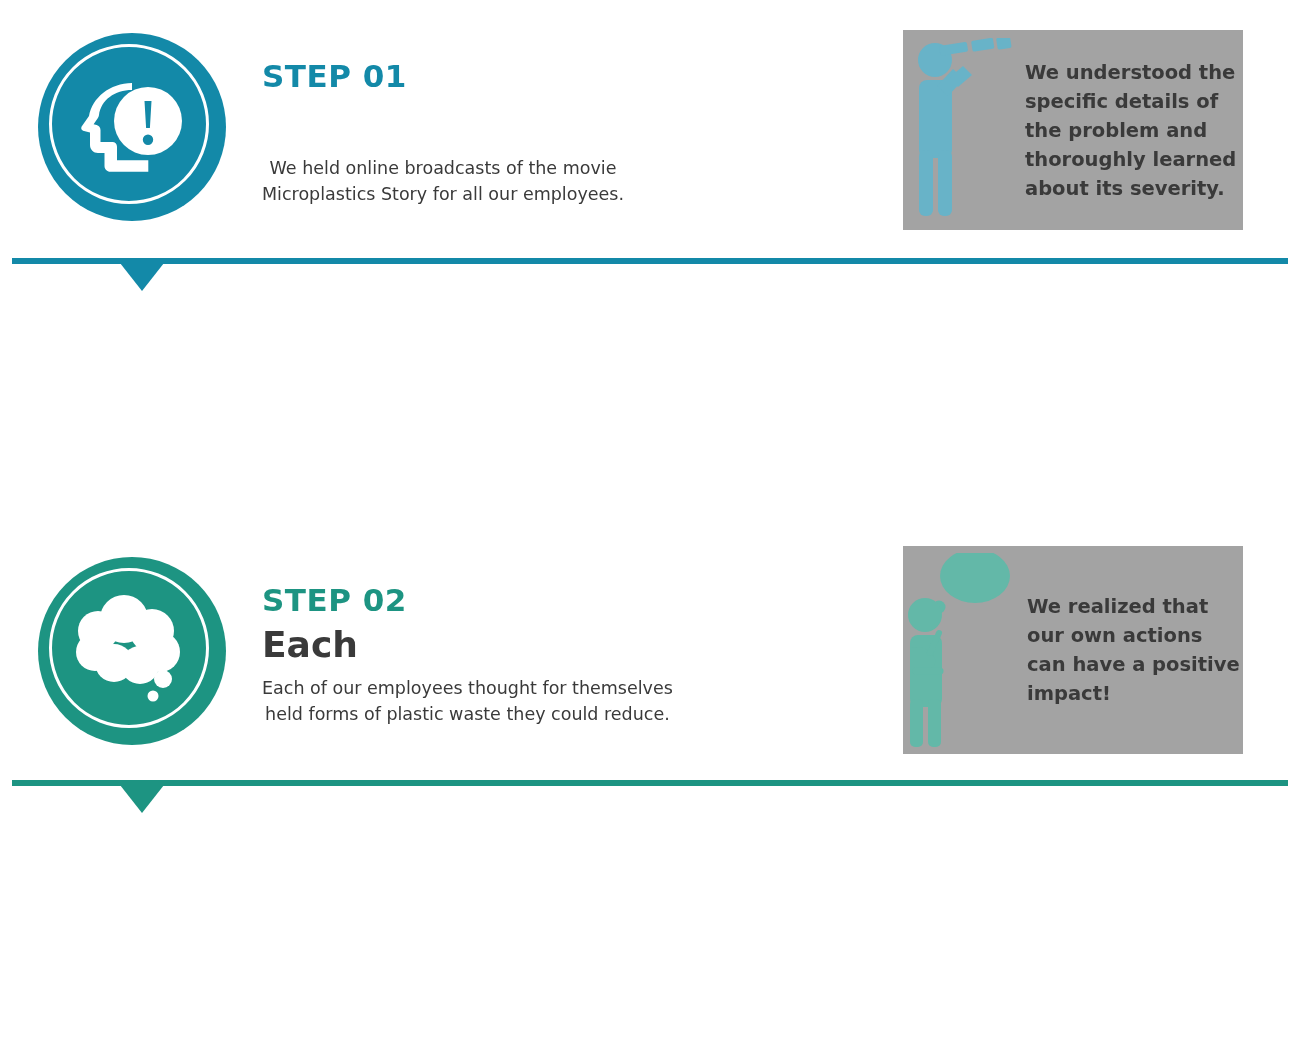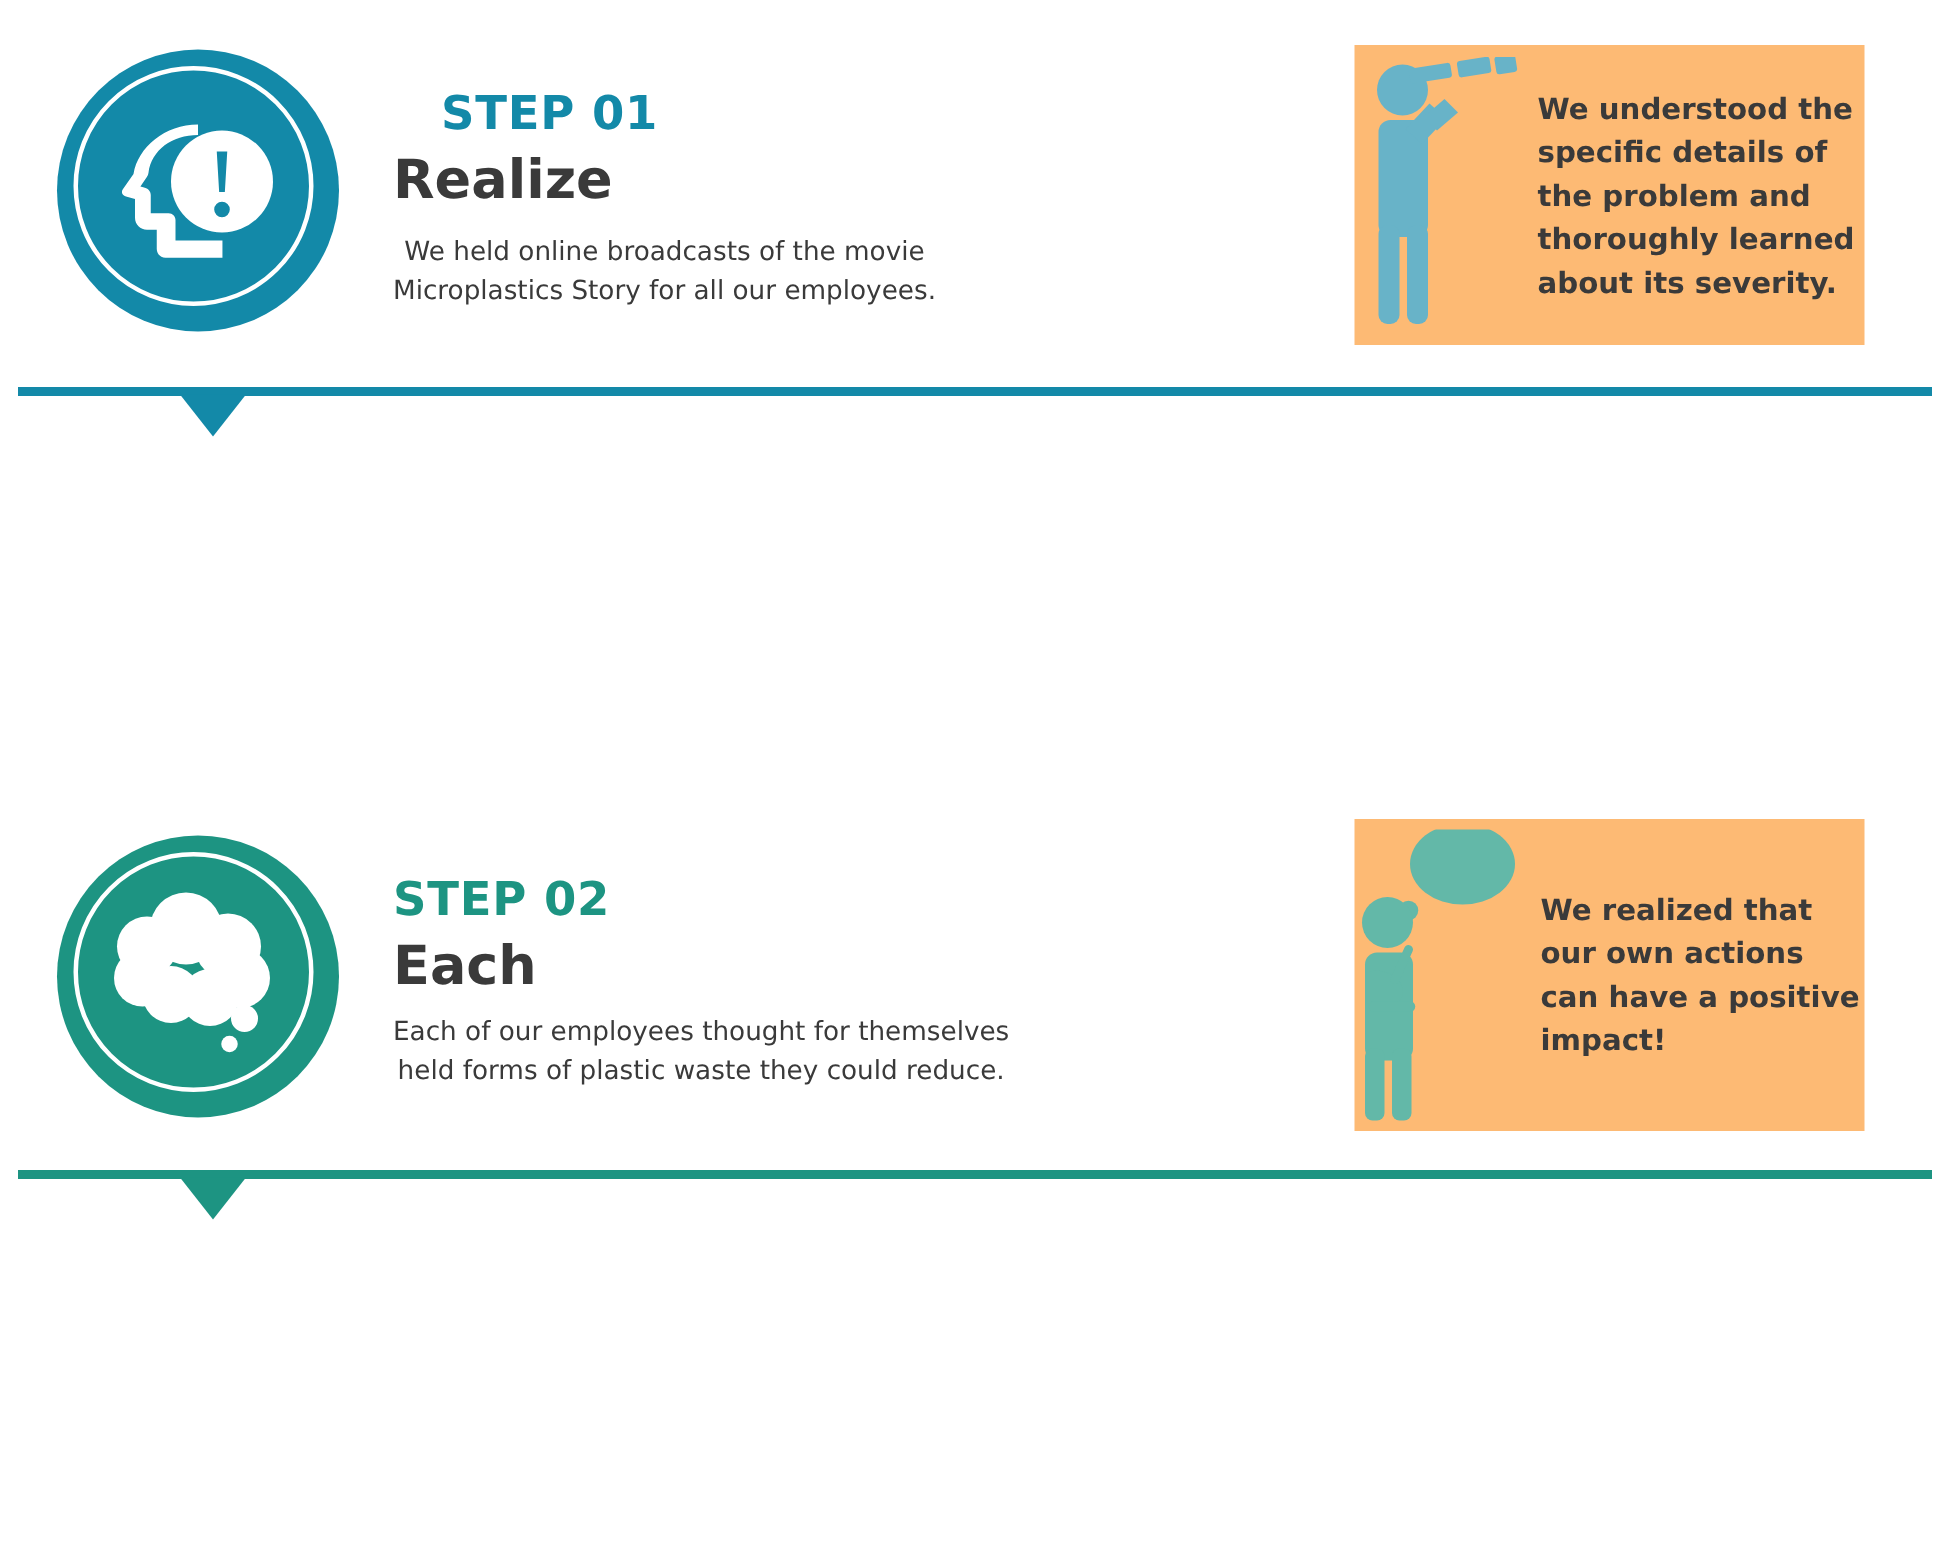--- a/index.html
+++ b/index.html
@@ -88,21 +88,21 @@
     font-size: 17.5px;
     line-height: 26px;
     color: #3a3a3a;
     white-space: pre-line;
     text-align: center;
   }
 
   
   .panel {
     position: absolute;
-    background: #fdba74;
+    background: #a3a3a3;
     display: flex;
     align-items: center;
   }
   .panel .figure {
     flex: 0 0 auto;
   }
   .panel .quote {
     font-size: 19.5px;
     font-weight: bold;
     line-height: 29px;
@@ -116,22 +116,21 @@
 <div class="step-row" style="top:0;">
   <div class="medallion" style="top:33px; background:#1389a8;">
     <div class="ring"></div>
     <svg class="glyph" viewBox="0 0 188 188">
       <path fill="#ffffff" d="M94 50c-22 0-40 15-43 33l-7 10c-1.6 2.3-.4 4.4 2 5l6 1.6v12.5c0 4.5 3.6 8 8 8h6.5V133c0 3.2 2.6 5.8 5.8 5.8h38v-11.5H79v-13.6c0-2.6-2-4.6-4.6-4.6H62.5V97c0-2.4-1.6-4.3-3.9-4.9l-3-.8 4.3-6.3c.6-.9 1-1.9 1.1-2.9C63 67 76.7 57 94 57z"></path>
       <circle cx="110" cy="88" r="34" fill="#ffffff"></circle>
       <path fill="#1389a8" d="M106.5 68h7l-1.6 27h-3.8zM110 101.5a5.2 5.2 0 1 1 0 10.4 5.2 5.2 0 0 1 0-10.4z"></path>
     </svg>
   </div>
 
-  <div class="step-label" style="top:58px; color:#1389a8;margin-left:32px;">STEP 01</div>
-  <div class="step-title" style="top:100px;">Realize</div>
+  <div class="step-label" style="top:58px; color:#1389a8;">STEP 01</div>
   <div class="step-desc" style="top:155px;">We held online broadcasts of the movie
 Microplastics Story for all our employees.</div>
 
   <div class="panel" style="left:903px; top:30px; width:340px; height:200px;">
     <svg class="figure" width="110" height="185" viewBox="0 0 110 185">
       <circle cx="32" cy="22" r="17" fill="#68b3c8"></circle>
       <rect x="16" y="42" width="33" height="78" rx="8" fill="#68b3c8"></rect>
       <rect x="16" y="112" width="14" height="66" rx="6" fill="#68b3c8"></rect>
       <rect x="35" y="112" width="14" height="66" rx="6" fill="#68b3c8"></rect>
       <path fill="#68b3c8" d="M34 48l16-17 11 10-16 17z"></path>

